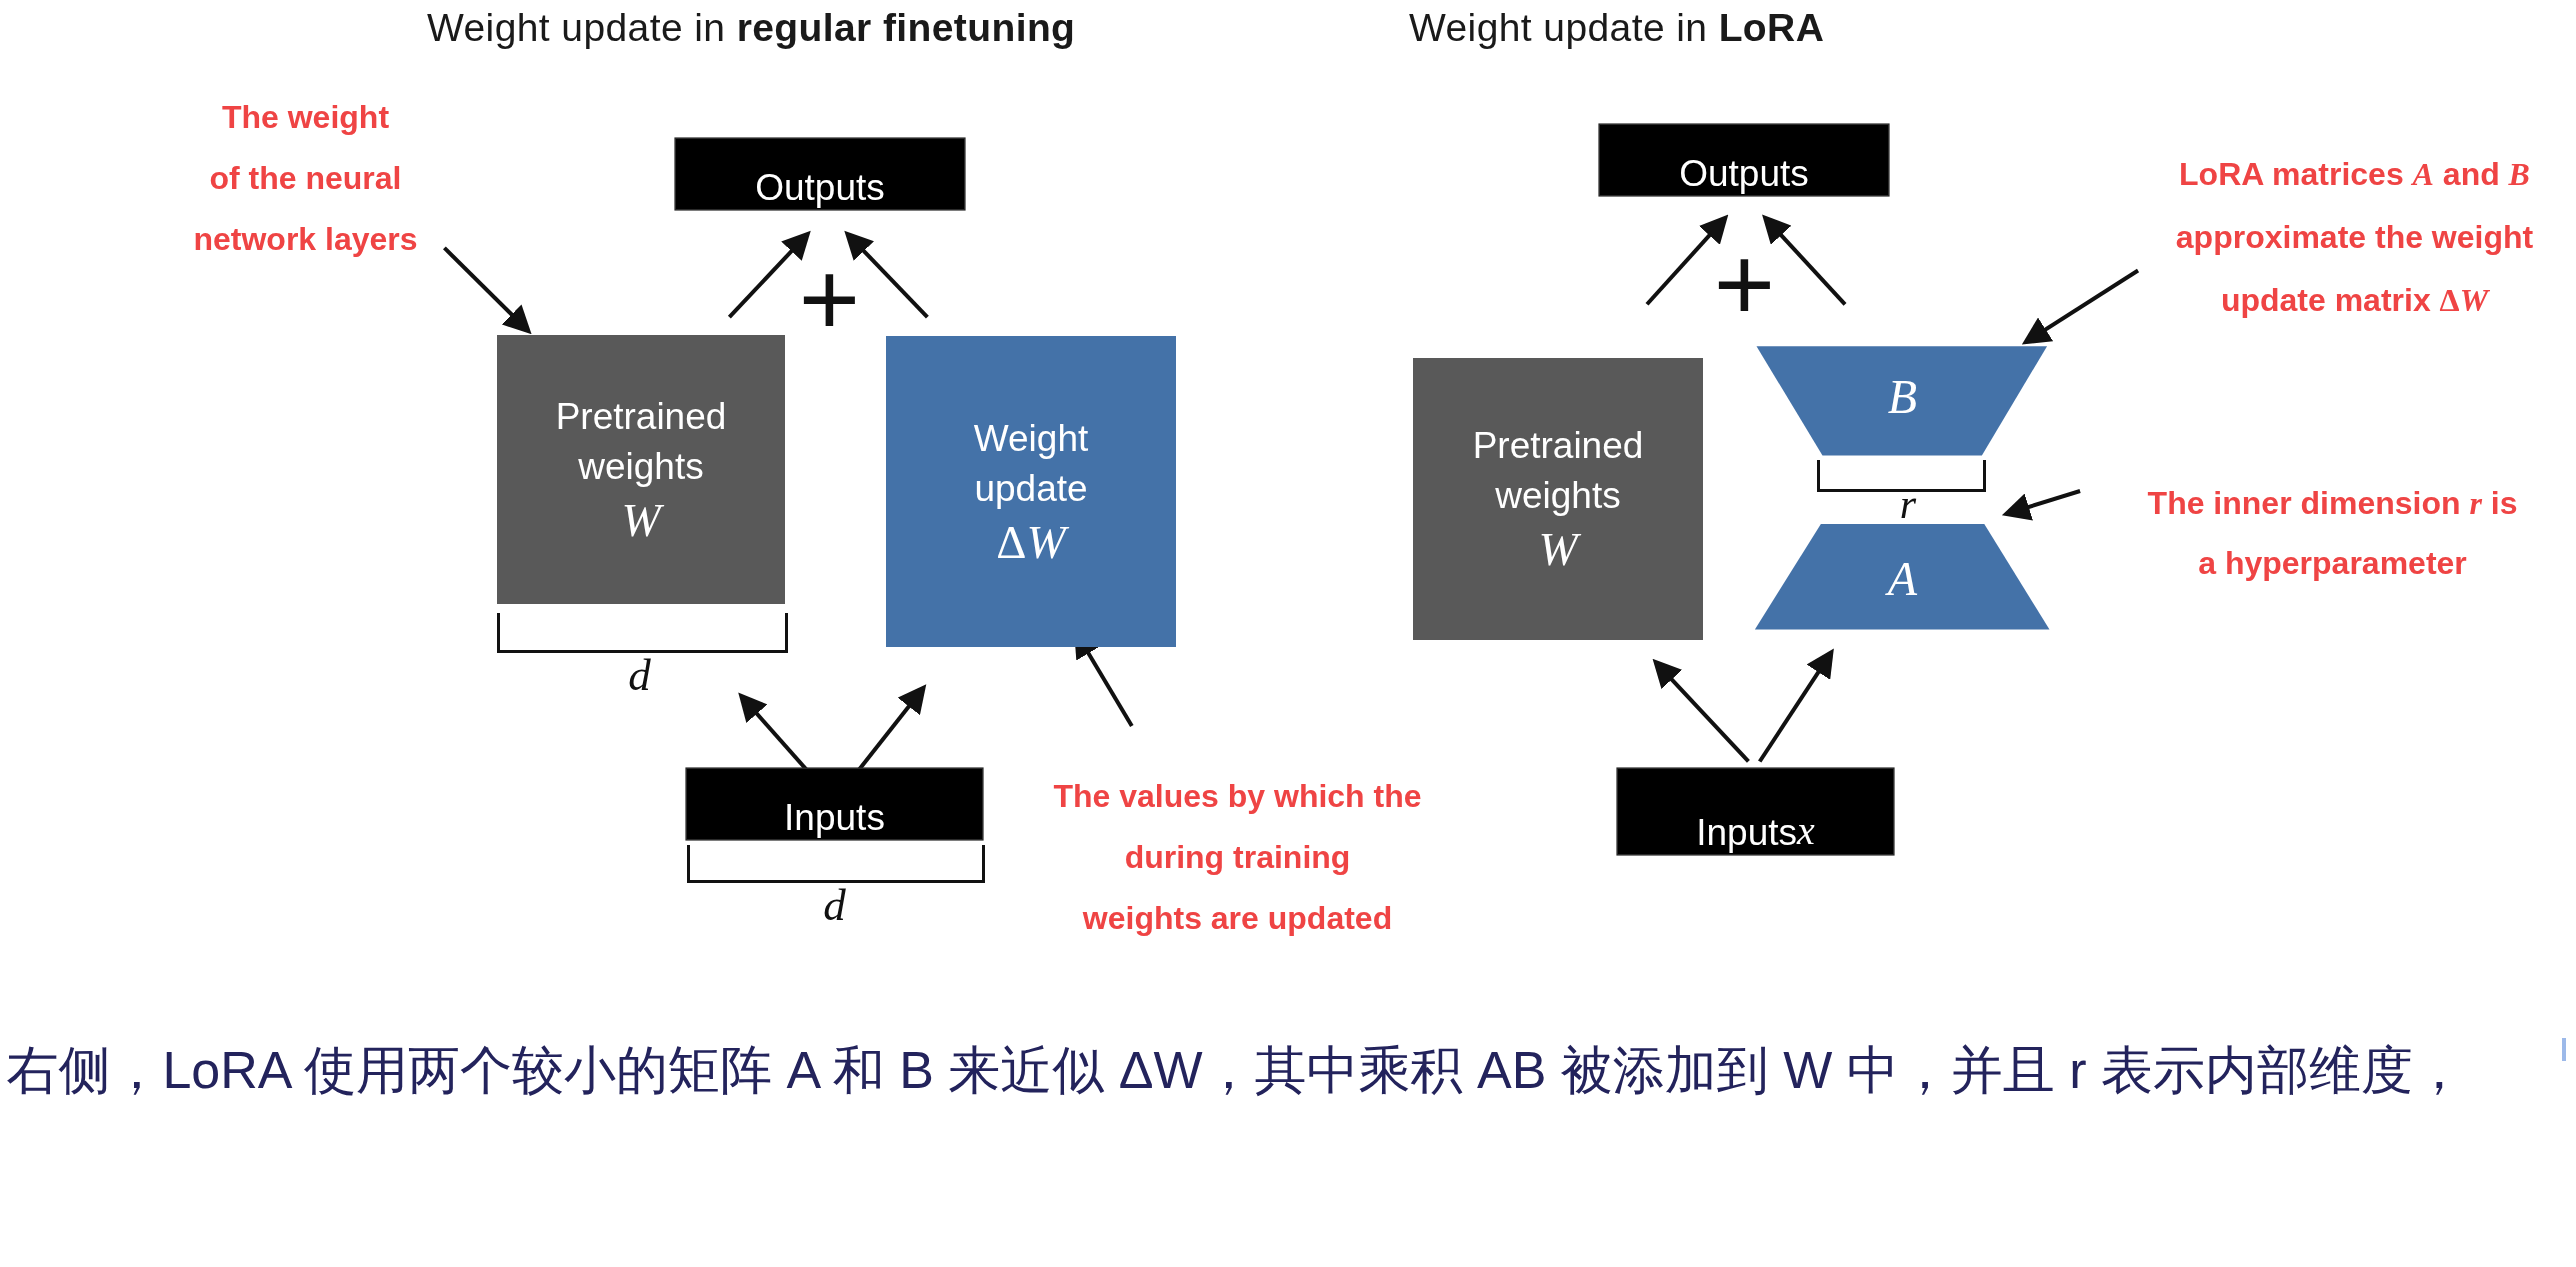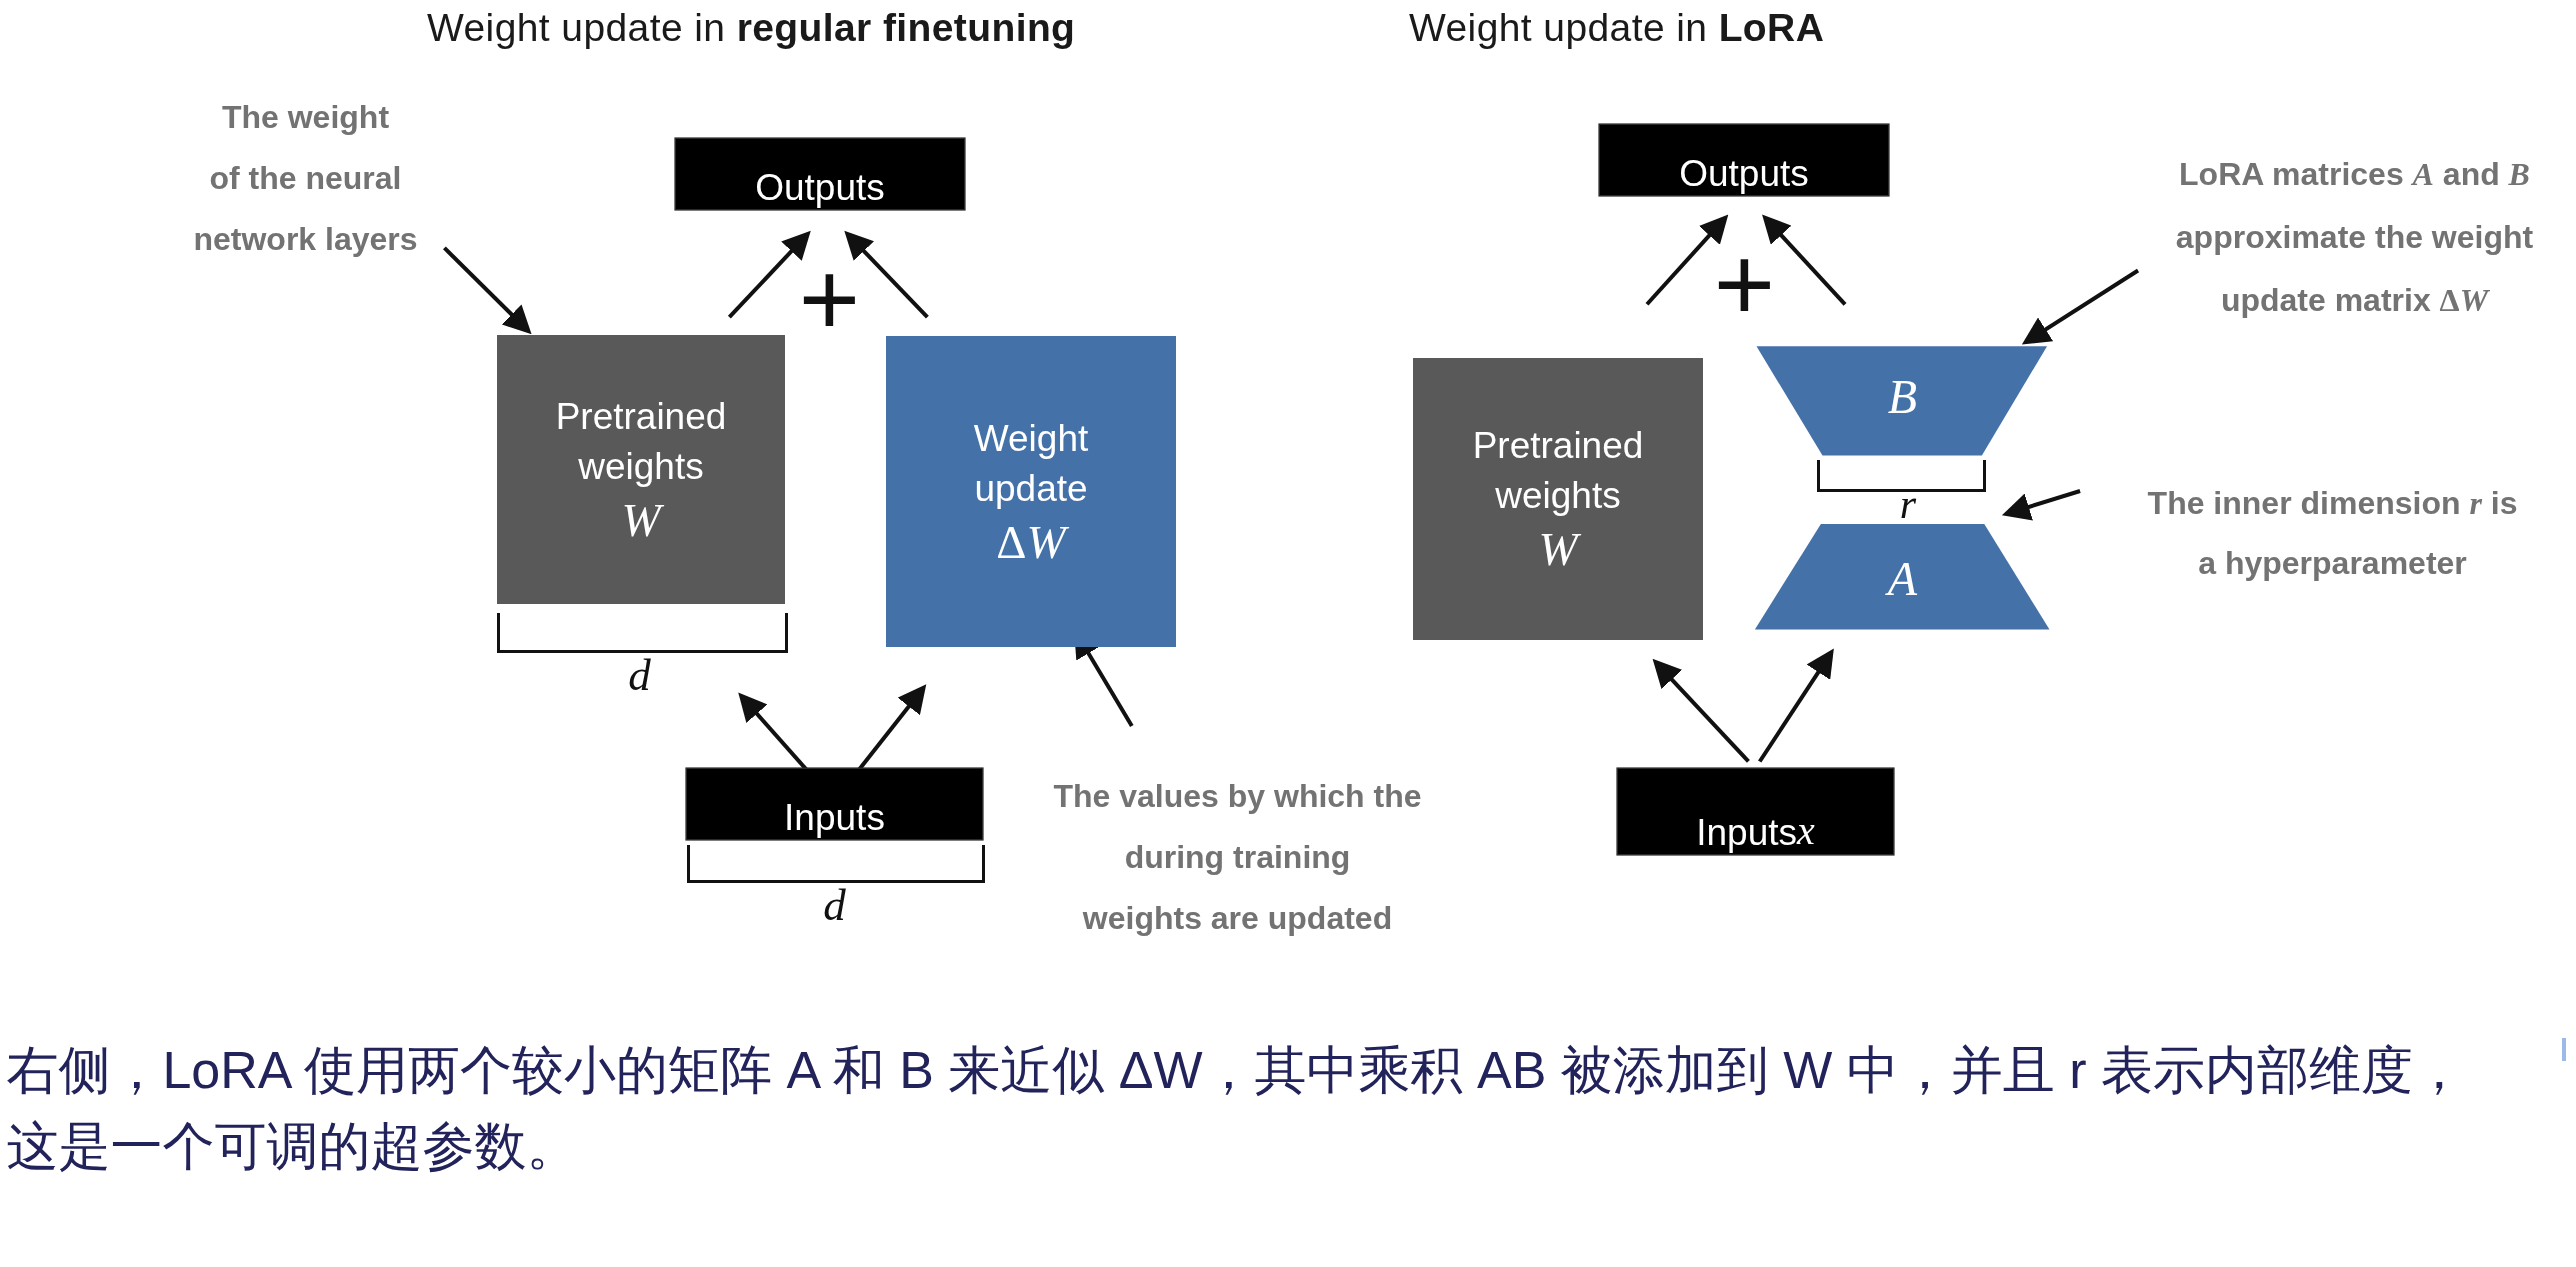--- a/index.html
+++ b/index.html
@@ -4,21 +4,21 @@
 <style>
   html,body{margin:0;padding:0;background:#ffffff;}
   body{width:2576px;height:1267px;position:relative;overflow:hidden;
        font-family:"Liberation Sans","DejaVu Sans",sans-serif;color:#111;}
   .abs{position:absolute;}
   .center{}
   
   .fig-title{font-size:39px;color:#1a1a1a;letter-spacing:0.4px;}
   .fig-title b{font-weight:bold;}
   
-  .note{font-weight:bold;font-size:32px;line-height:61px;color:#737373;text-align:center;}
+  .note{font-weight:bold;font-size:32px;line-height:61px;color:#ef4444;text-align:center;}
   .mathit{font-family:"Liberation Serif","DejaVu Serif",serif;font-style:italic;}
   .mathup{font-family:"Liberation Serif","DejaVu Serif",serif;font-style:normal;}
   
   .iobox{background:#000;color:#fff;font-size:37px;display:flex;align-items:flex-end;justify-content:center;
          box-shadow:0 0 0 1.6px #2a2a2a;}
   
   .matbox{color:#fff;display:flex;flex-direction:column;align-items:center;justify-content:center;
           font-size:37px;line-height:50px;}
   .matbox .sym{font-size:47px;line-height:56px;}
   .graybg{background:#595959;}
@@ -137,16 +137,15 @@
   <div><span>update matrix </span><span class="mathup">Δ</span><span class="mathit">W</span></div>
 </div>
 
 <div class="abs note" style="left:2091px;top:473px;width:483px;line-height:60px;">
   <div><span>The inner dimension </span><span class="mathit">r</span><span> is</span></div>
   <div>a hyperparameter</div>
 </div>
 
 <div class="abs caption" style="left:6.4px;top:1032px;">
   <div>右侧，LoRA 使用两个较小的矩阵 A 和 B 来近似 ΔW，其中乘积 AB 被添加到 W 中，并且 r 表示内部维度，</div>
-  <div>这是一个可调的超参数。</div>
 </div>
 <div class="abs" style="left:2562px;top:1038px;width:4px;height:22.5px;background:#9cb9e9;"></div>
 
 
 </body></html>

